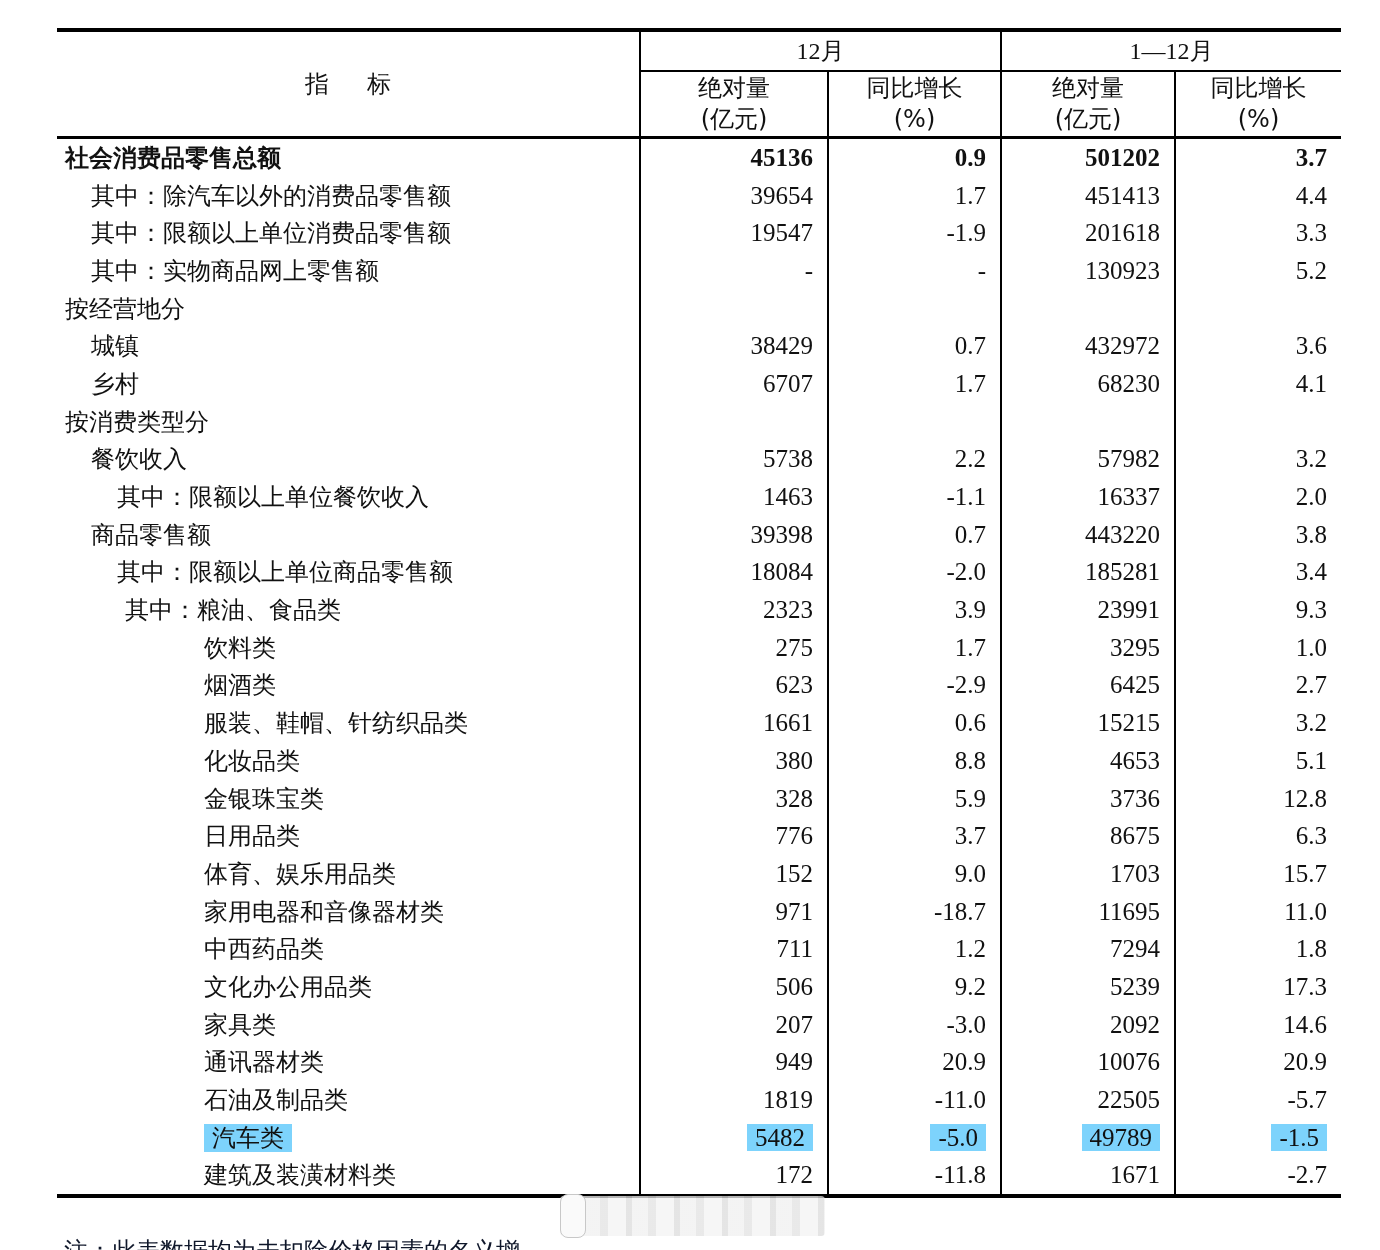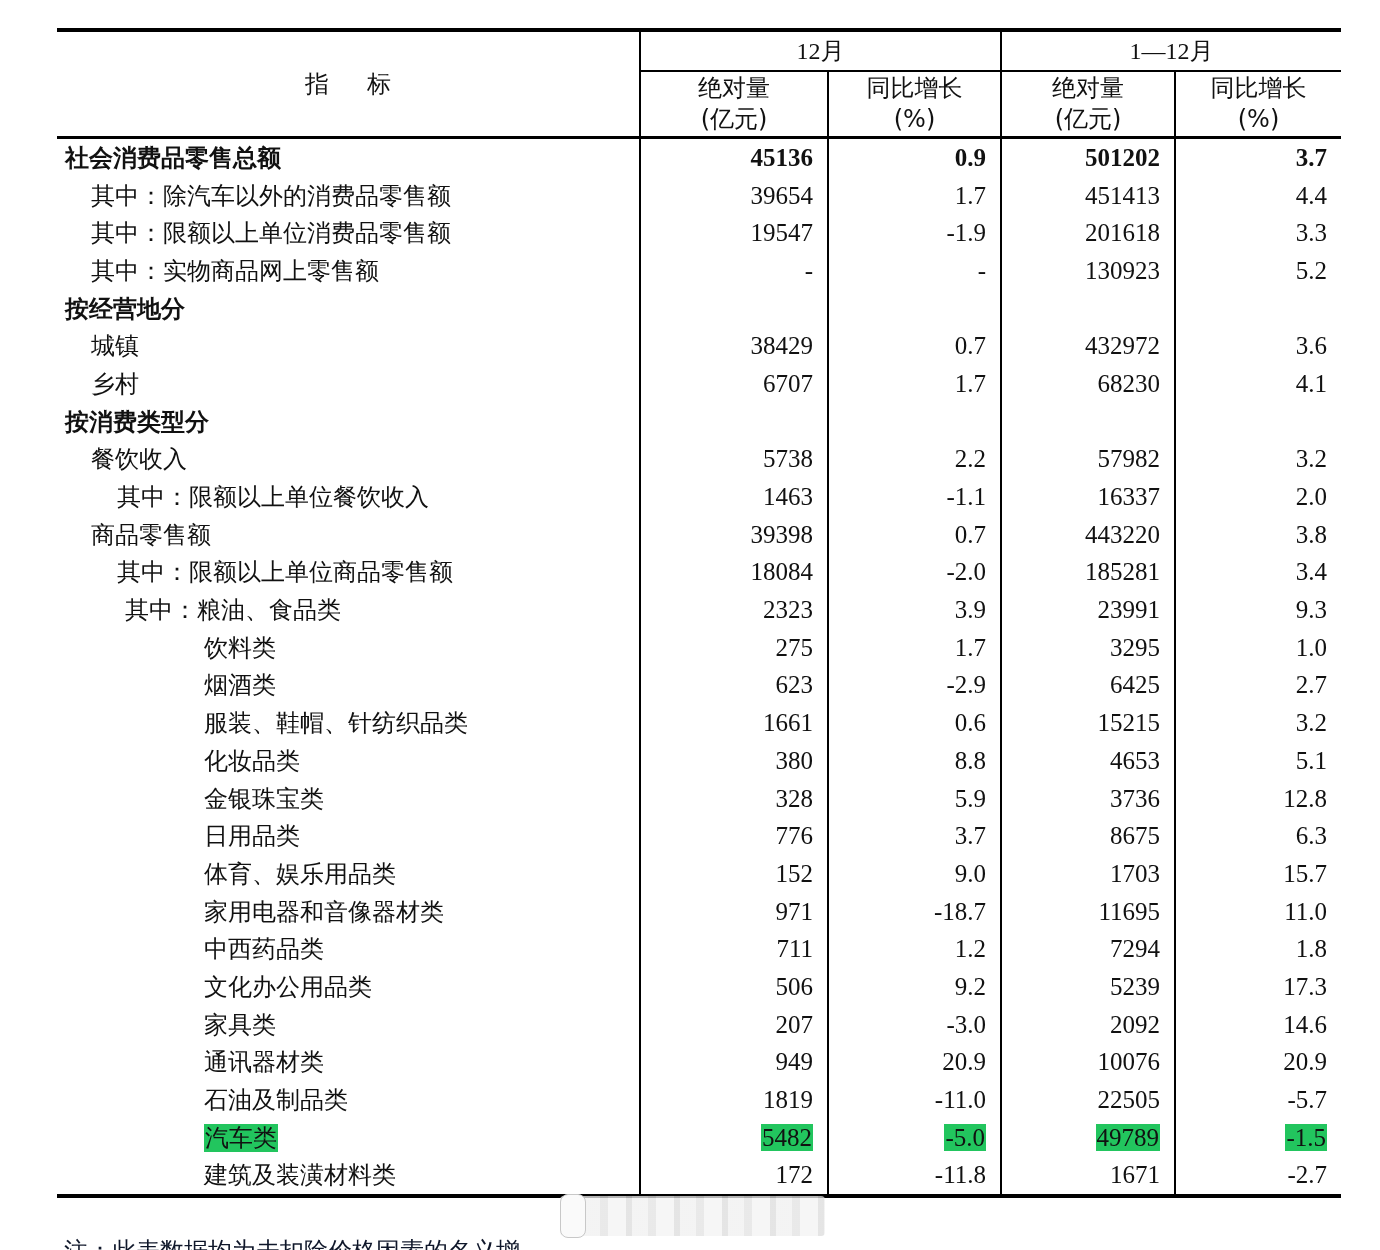--- a/index.html
+++ b/index.html
@@ -19,26 +19,26 @@
   th.grp.last { border-right: none; }
   th.sub { height: 64px; line-height: 31px; border-bottom: 3px solid #000; border-right: 2px solid #000; }
   th.sub.last { border-right: none; }
   th.sub .unit { font-family: "DejaVu Sans", sans-serif; }
   td { padding: 0; height: 37.7px; font-size: 24px; }
   td.label { font-family: "DejaVu Sans", sans-serif; border-right: 2px solid #000; white-space: nowrap; color: #111; }
   td.num { font-family: "Liberation Serif", serif; text-align: right; padding-right: 14px; border-right: 2px solid #000; font-size: 25px; }
   td.num.last { border-right: none; padding-right: 14px; }
   tr.bold td { font-weight: bold; margin-top: 46px; }
   tbody tr:last-child td { border-bottom: 4px solid #000; }
-  .lv0 { padding-left: 8px; font-weight: bold; }
+  .lv0 { padding-left: 8px; }
   .lv1 { padding-left: 34px; }
   .lv2 { padding-left: 60px; }
   .lv3 { padding-left: 68px; }
   .lv4 { padding-left: 147px; }
-  .hl { background: #22c55e; padding: 0 1px; }
+  .hl { background: #7dd3fc; padding: 0 8px; }
   .note { position: absolute; left: 64px; top: 1235px; font-family: "DejaVu Sans", sans-serif; font-size: 24px; color: #0f172a; white-space: nowrap; }
   .blur { position: absolute; left: 560px; top: 1196px; width: 265px; height: 40px;
           background: repeating-linear-gradient(90deg, #f3f3f3 0 18px, #dcdcdc 18px 24px, #f0f0f0 24px 40px, #e2e2e2 40px 48px);
           opacity: 0.75; border-radius: 4px; }
   .blur-bracket { position: absolute; left: 560px; top: 1194px; width: 24px; height: 42px; border: 1px solid #c8c8c8; border-radius: 8px; background: #fafafa; }
 </style>
 </head>
 <body>
 
 <div class="wrap">

